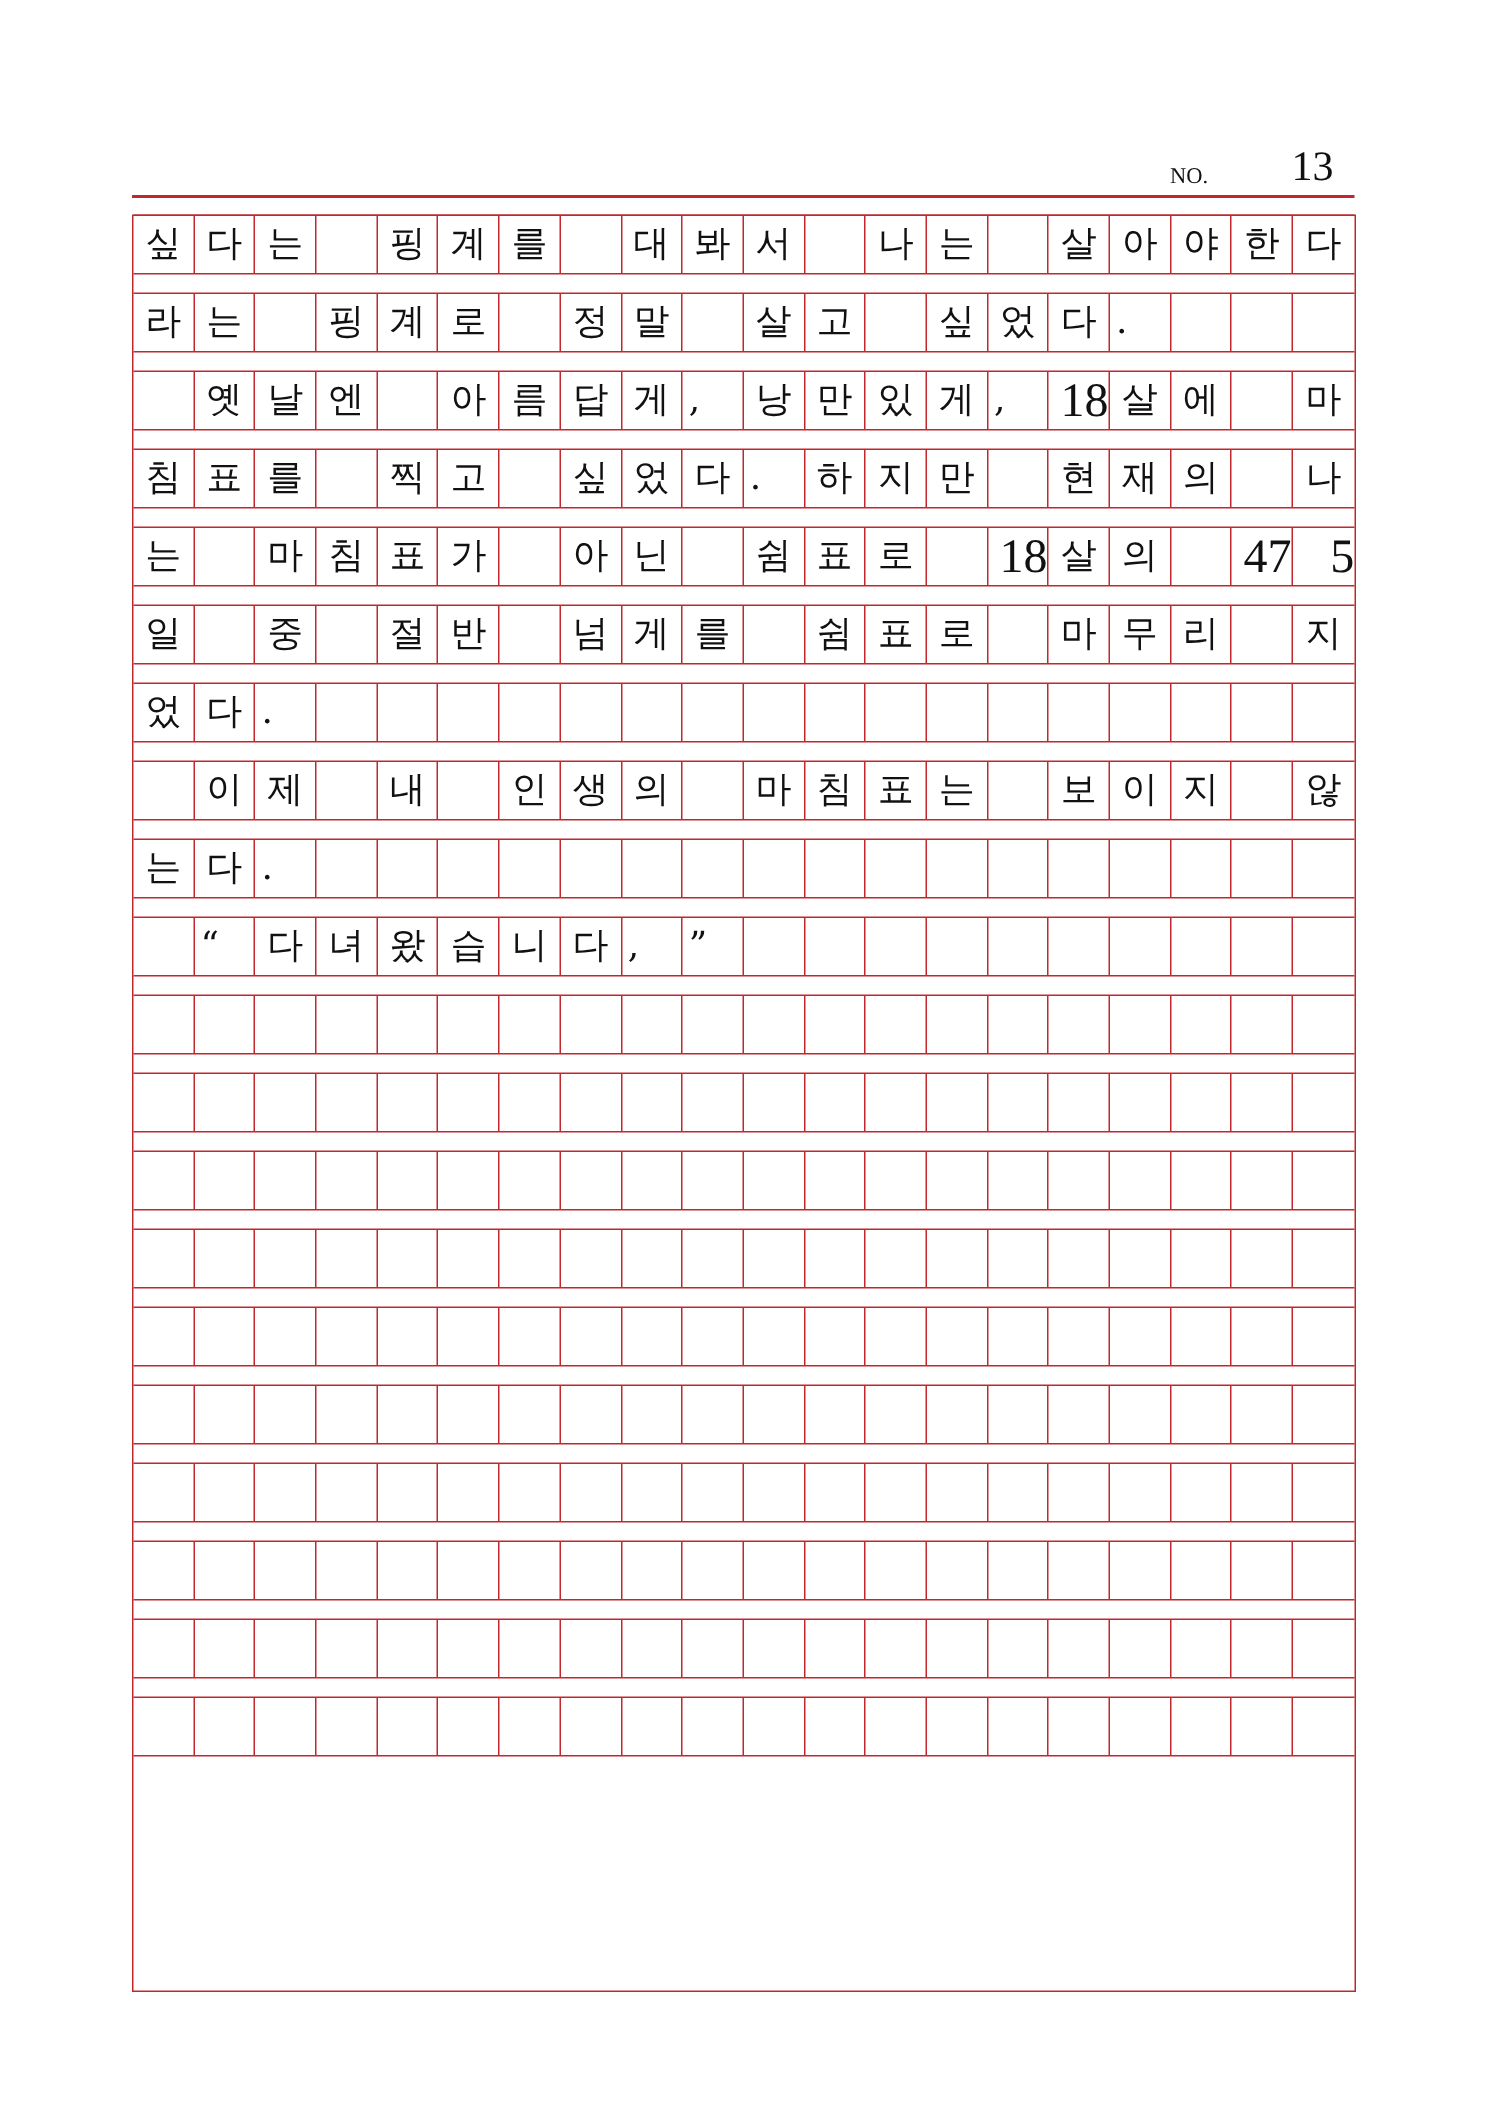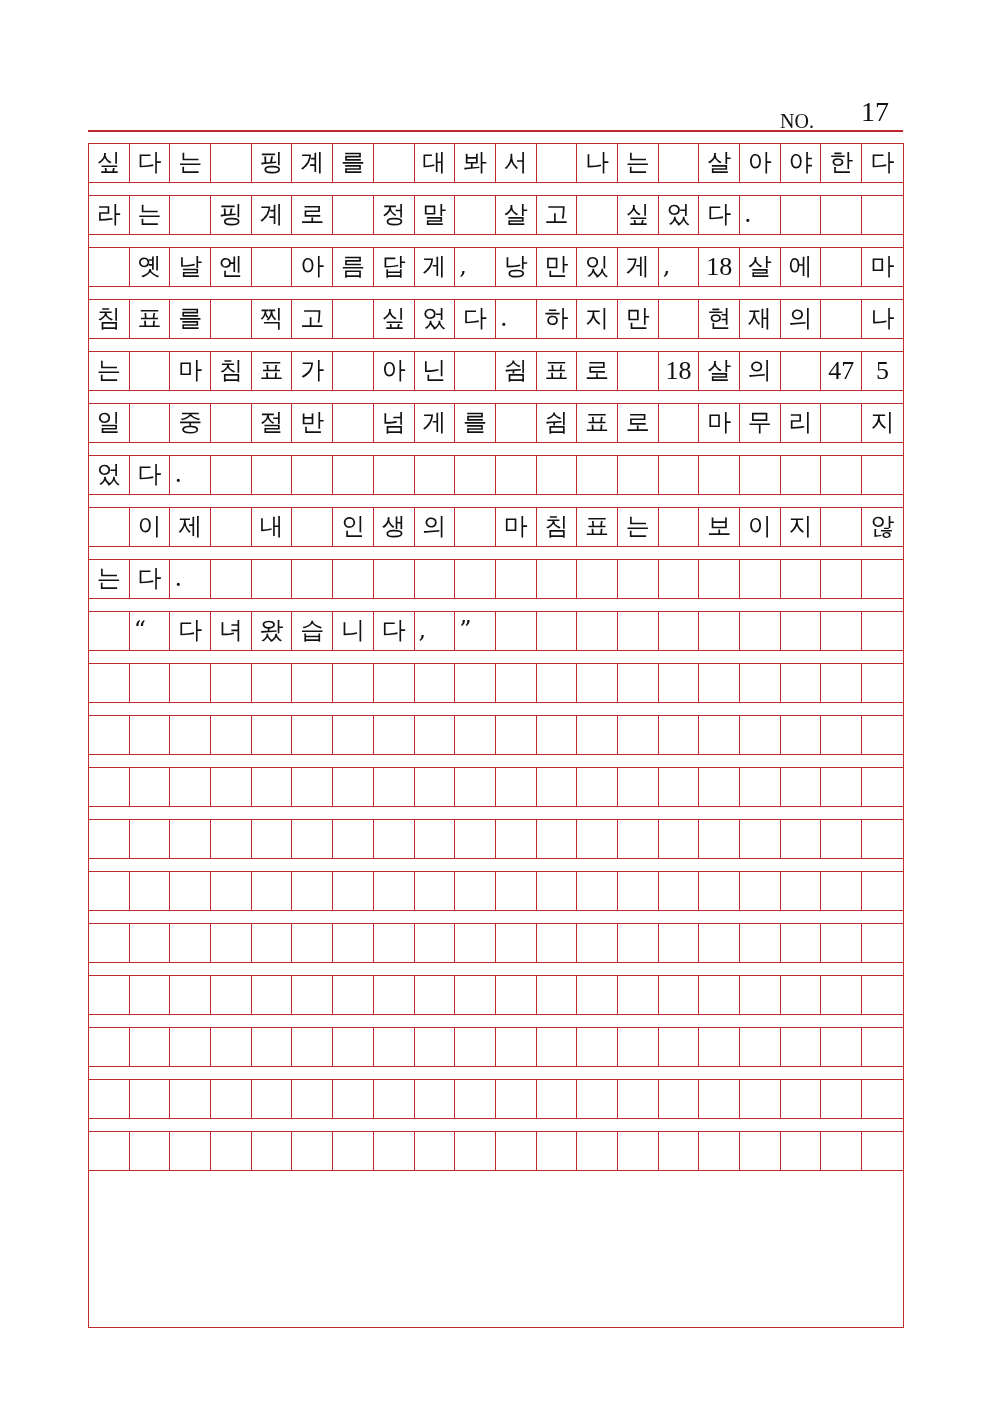--- a/index.html
+++ b/index.html
@@ -1,38 +1,38 @@
 <!DOCTYPE html>
 <html><head>
   <meta charset="utf-8">
   <style>
     html, body { margin:0; padding:0; background:#ffffff; }
     body { width:992px; height:1403px; position:relative; overflow:hidden;
            font-family: "DejaVu Serif", "Liberation Serif", serif; }
     .header { position:absolute; left:88px; top:98px; width:815px; height:33px; }
-    .no-label { position:absolute; left:692px; top:12px; font-family:"Liberation Serif", serif; font-size:20px; color:#111; }
+    .no-label { position:absolute; left:692px; top:12px; font-family:"Liberation Serif", serif; font-size:15px; color:#111; }
     .page-num { position:absolute; left:773px; top:-2px; font-family:"Liberation Serif", serif; font-size:28px; color:#111; }
     .header-rule { position:absolute; left:88px; top:130px; width:815px; height:1.5px; background:#c0282d; }
     .sheet { position:absolute; left:88px; top:143px; width:814px; height:1183px;
              border:1.5px solid #c0282d; box-sizing:content-box; }
     .row { position:absolute; left:0; width:814px; height:40px; display:flex;
            border-top:1.5px solid #c0282d; border-bottom:1.5px solid #c0282d; box-sizing:border-box; }
     .cell { flex:0 0 auto; width:40.7px; height:100%; box-sizing:border-box;
             border-right:1.5px solid #c0282d; position:relative;
             font-size:24px; color:#111; line-height:37px; text-align:center; }
     .cell:last-child { border-right:none; }
     .cell.punct { text-align:left; padding-left:4px; }
-    .cell.num { font-family:"Liberation Serif", serif; font-size:26px; }
+    .cell.num { font-family:"Liberation Serif", serif; font-size:32px;text-align:right; }
   </style>
 </head>
 <body>
 
 <div class="header">
   <span class="no-label">NO.</span>
-  <span class="page-num">17</span>
+  <span class="page-num">13</span>
 </div>
 <div class="header-rule"></div>
 
 <div class="sheet" id="sheet">
     <div class="row" style="top: -1.5px;">
       <div class="cell">싶</div>
       <div class="cell">다</div>
       <div class="cell">는</div>
       <div class="cell"></div>
       <div class="cell">핑</div>

